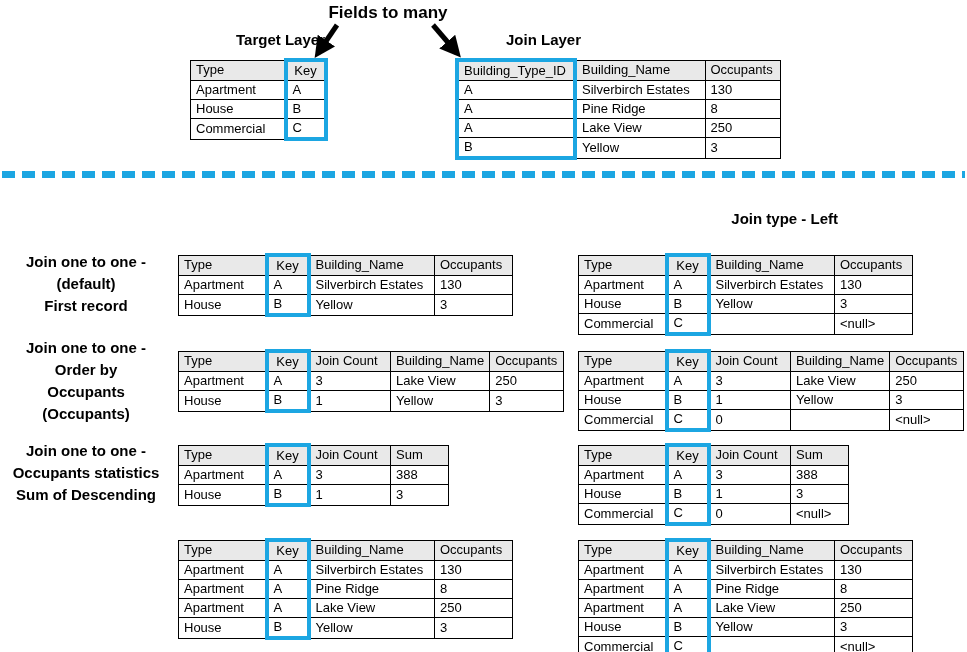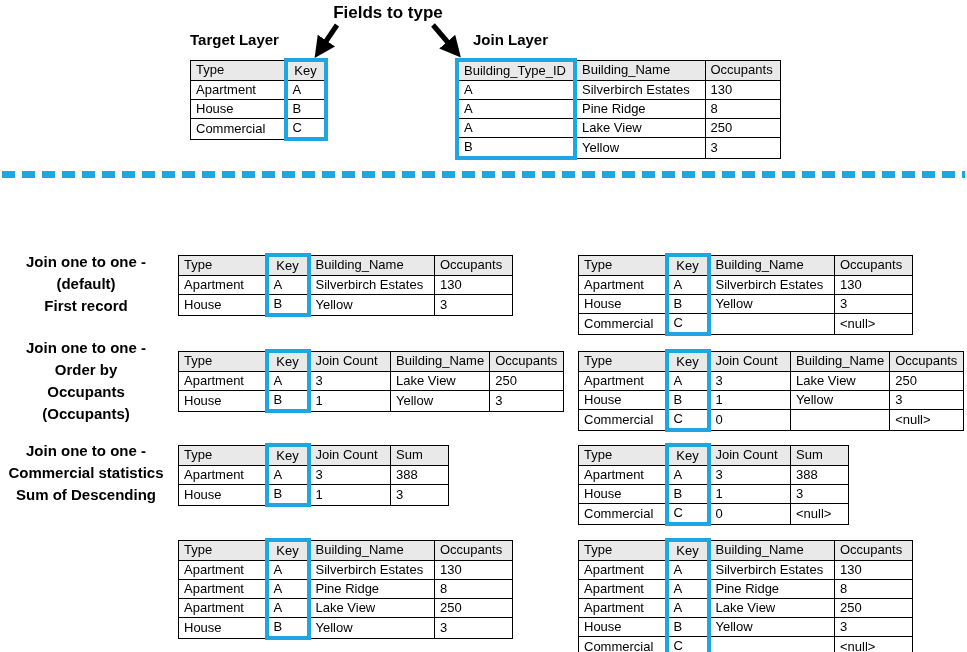--- a/index.html
+++ b/index.html
@@ -5,21 +5,21 @@
   html,body { margin:0; padding:0; background:#fff; }
   .canvas {
     position:relative; width:967px; height:652px; background:#ffffff;
     font-family:"Liberation Sans", sans-serif; color:#000; overflow:hidden;
   }
   .title {
     position:absolute; font-weight:bold; font-size:17px; text-align:center;
     white-space:nowrap;
   }
   .h15 {
-    position:absolute; font-weight:bold; font-size:15px; text-align:left;
+    position:absolute; font-weight:bold; font-size:15px; text-align:right;
     white-space:nowrap;
   }
   .tbl { position:absolute; }
   .dtable { border-collapse:collapse; font-size:13px; table-layout:auto; }
   .dtable th, .dtable td {
     border:1px solid #000; padding:1px 5px; height:16px; line-height:16px;
     text-align:left; font-weight:normal; white-space:nowrap;
   }
   .dtable th { background:var(--header-fill, #E9E9E9); }
   .dtable th.center { text-align:center; }
@@ -34,34 +34,34 @@
     position:absolute; left:2px; top:171px; width:963px; height:7px;
     background:repeating-linear-gradient(90deg, var(--accent,#1CA6E2) 0 13px, transparent 13px 20px);
   }
   .arrows { position:absolute; left:300px; top:22px; }
 </style>
 </head>
 <body>
 
 <div class="canvas">
 
-  <div class="title" style="left:288px; top:3px; width:200px;">Fields to type</div>
+  <div class="title" style="left:288px; top:3px; width:200px;">Fields to many</div>
 
   <svg class="arrows" width="180" height="40" viewBox="0 0 180 40">
     <defs>
       <marker id="ah" markerWidth="4.2" markerHeight="4.2" refX="3" refY="2.1" orient="auto">
         <path d="M0,0 L4.2,2.1 L0,4.2 Z" fill="#000"></path>
       </marker>
     </defs>
     <line x1="37" y1="3" x2="18" y2="31" stroke="#000" stroke-width="5" marker-end="url(#ah)"></line>
     <line x1="133" y1="3" x2="157" y2="31" stroke="#000" stroke-width="5" marker-end="url(#ah)"></line>
   </svg>
 
   <div class="h15" style="left:190px; top:31px; width:135px;">Target Layer</div>
-  <div class="h15" style="left:473px; top:31px; width:122px;">Join Layer</div>
+  <div class="h15" style="left:459px; top:31px; width:122px;">Join Layer</div>
 
   <div class="tbl" style="left:190px; top:58px;">
       <table class="dtable">
         <colgroup>
           <col style="width: 95px;">
           <col style="width: 40px;">
         </colgroup>
         <thead>
           <tr>
             <th>Type</th>
@@ -118,20 +118,21 @@
             <td class="hl hl-bottom">B</td>
             <td>Yellow</td>
             <td>3</td>
           </tr>
         </tbody>
       </table>
     </div>
 
   <div class="dash"></div>
 
+  <div class="h15" style="left:638px; top:210px; width:200px;">Join type - Left</div>
 
   <div class="label" style="top:251px;">
       <div>Join one to one -</div>
       <div>(default)</div>
       <div>First record</div>
     </div>
   <div class="tbl" style="left:178px; top:253px;">
       <table class="dtable">
         <colgroup>
           <col style="width: 88px;">
@@ -283,21 +284,21 @@
             <td>0</td>
             <td></td>
             <td>&lt;null&gt;</td>
           </tr>
         </tbody>
       </table>
     </div>
 
   <div class="label" style="top:440px;">
       <div>Join one to one -</div>
-      <div>Commercial statistics</div>
+      <div>Occupants statistics</div>
       <div>Sum of Descending</div>
     </div>
   <div class="tbl" style="left:178px; top:443px;">
       <table class="dtable">
         <colgroup>
           <col style="width: 88px;">
           <col style="width: 42px;">
           <col style="width: 82px;">
           <col style="width: 58px;">
         </colgroup>

